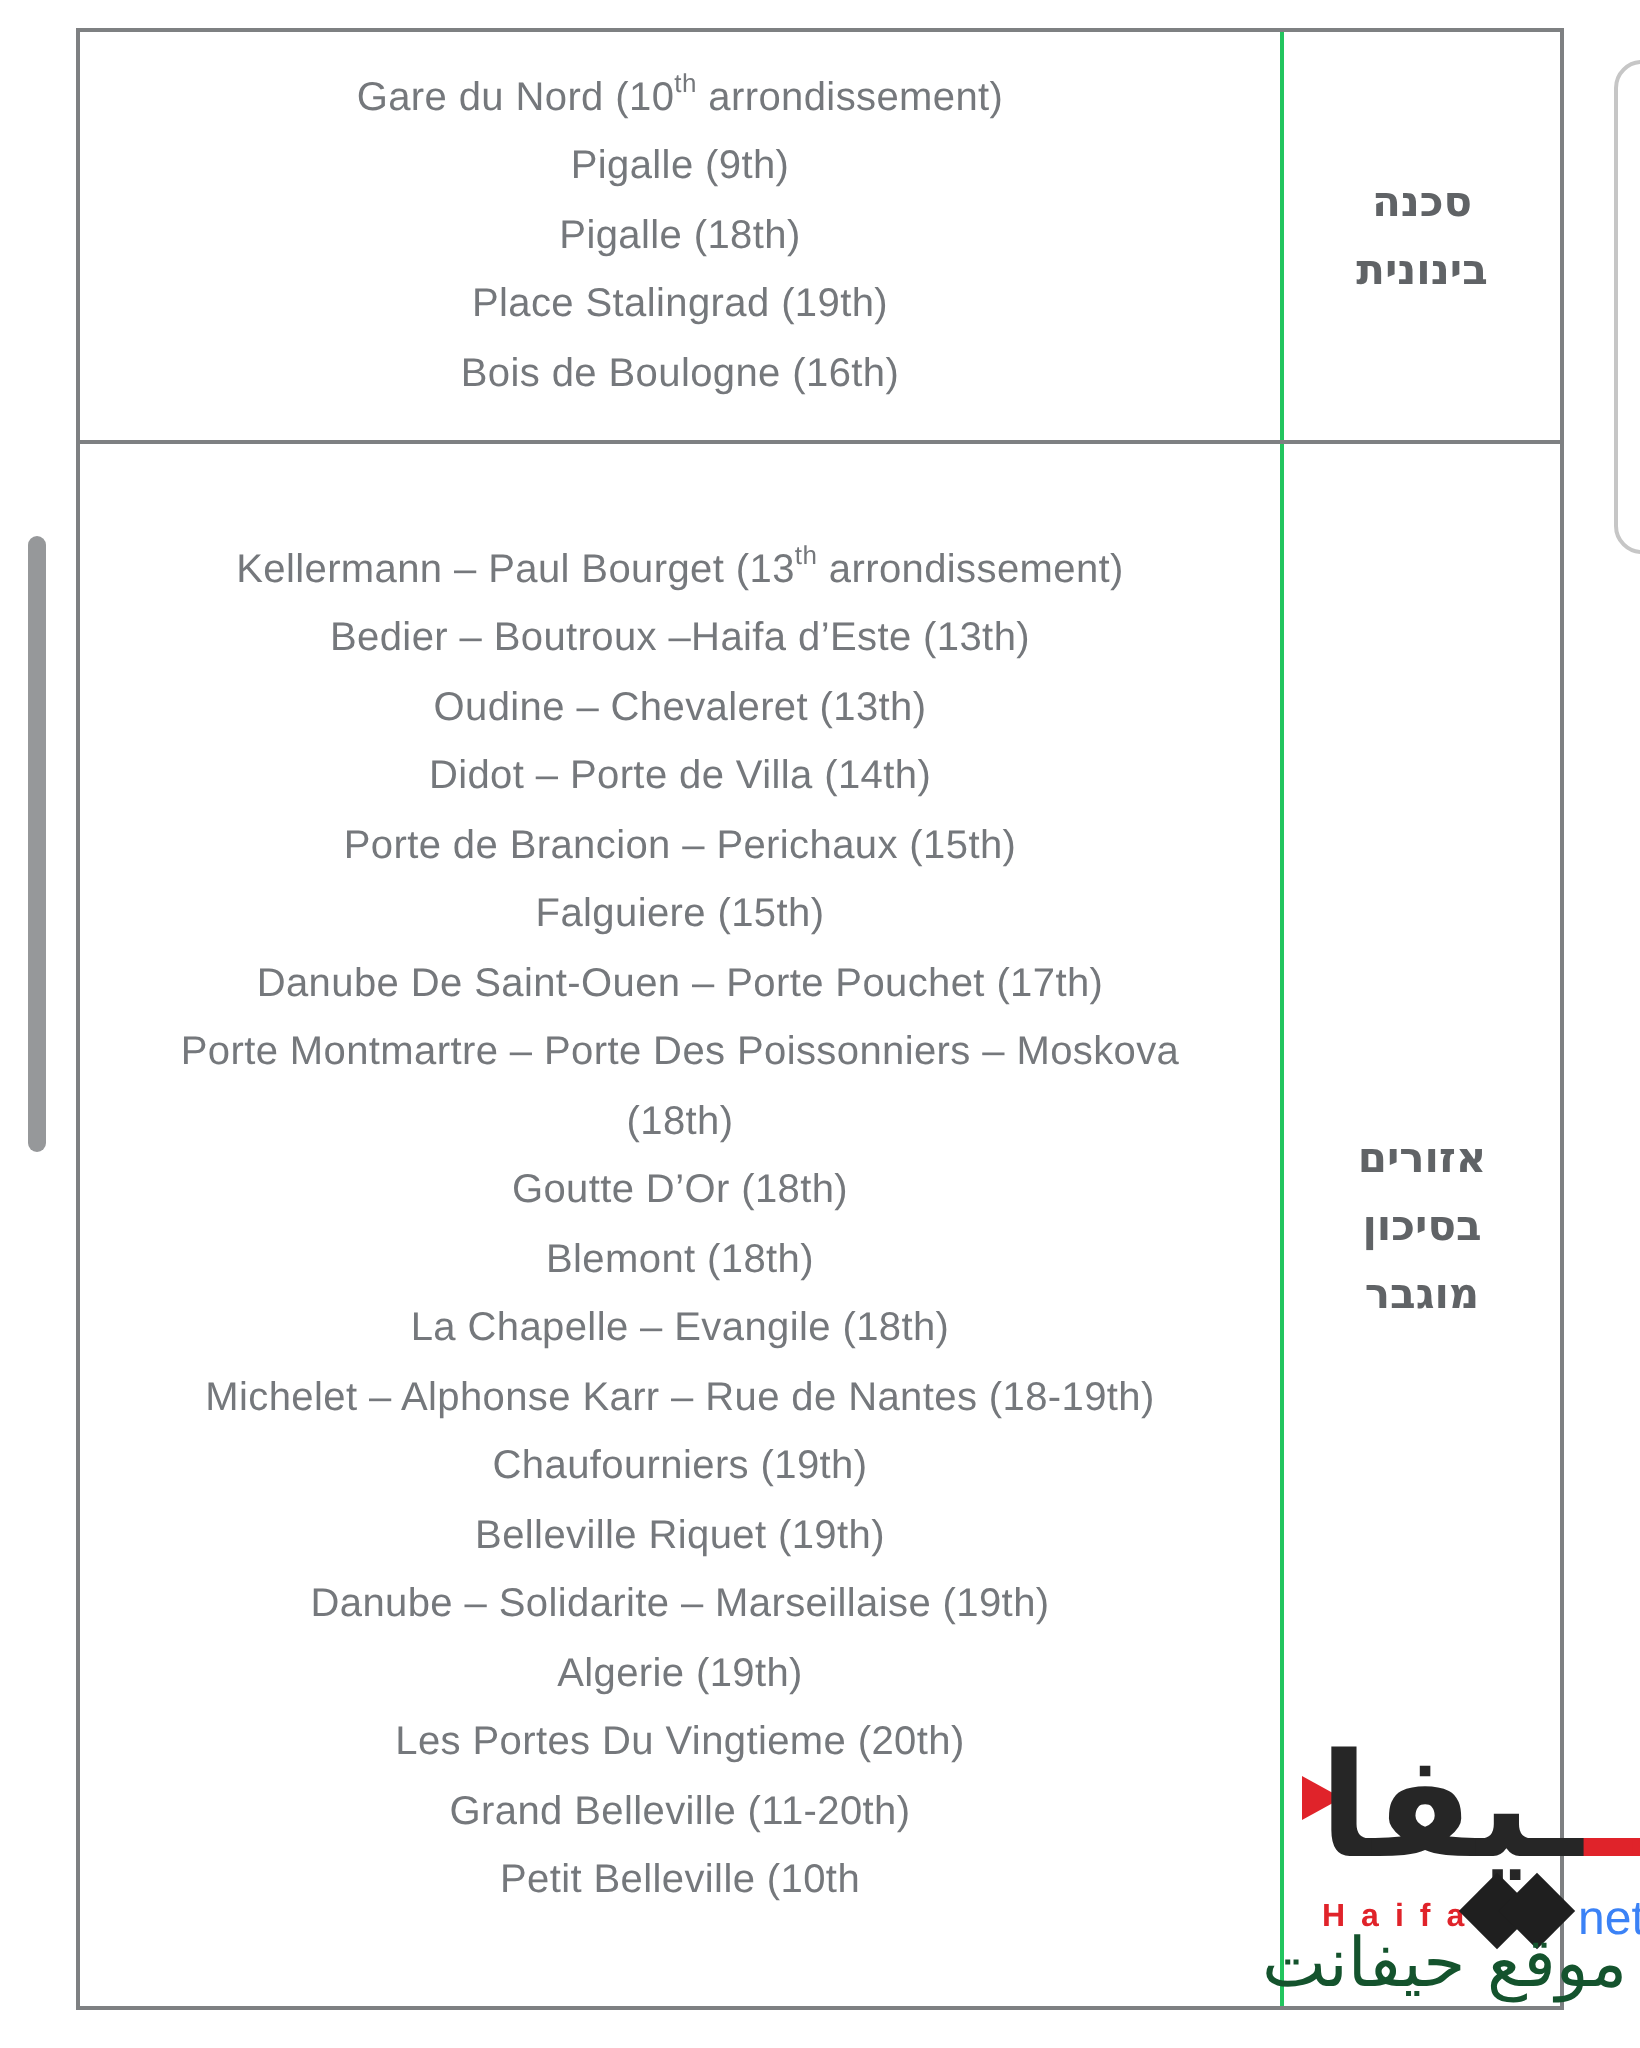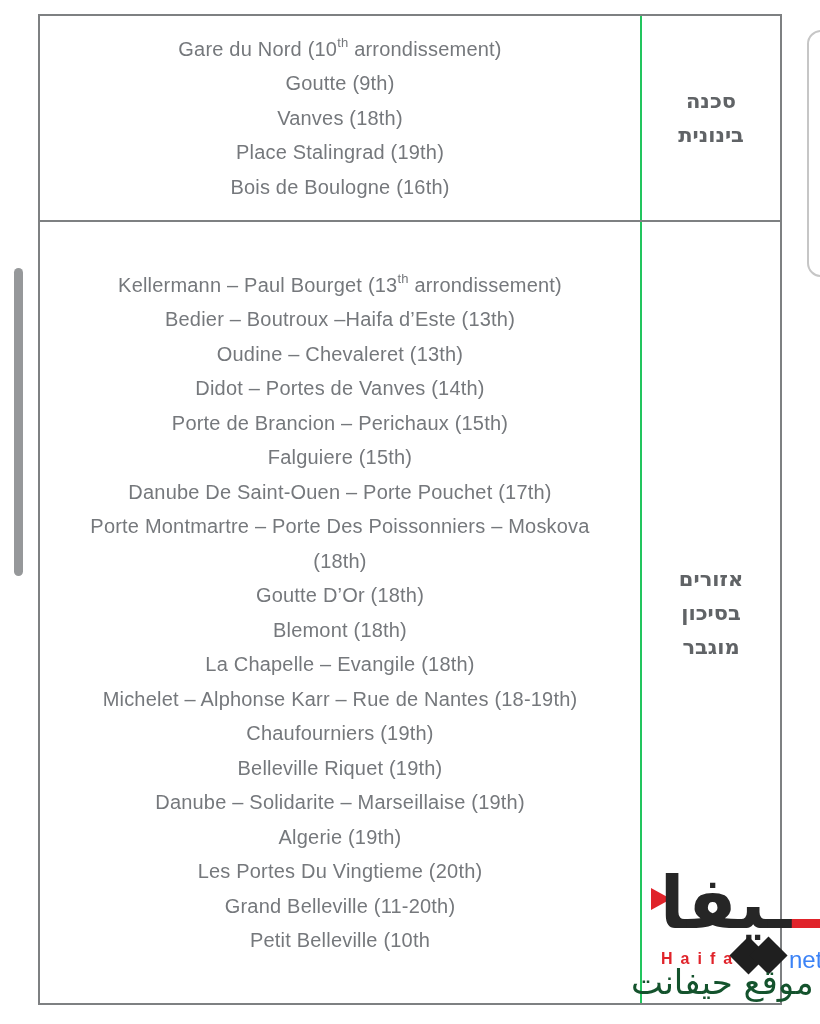--- a/index.html
+++ b/index.html
@@ -157,34 +157,34 @@
 <body>
 
 <div class="scroll-thumb-left"></div>
 
 <div class="panel-fragment"></div>
 
 <div class="risk-table">
     <div class="trow row-first">
       <div class="areas-cell">
         <div class="area-line">Gare du Nord (10<sup>th</sup> arrondissement)</div>
-        <div class="area-line">Goutte (9th)</div>
-        <div class="area-line">Vanves (18th)</div>
+        <div class="area-line">Pigalle (9th)</div>
+        <div class="area-line">Pigalle (18th)</div>
         <div class="area-line">Place Stalingrad (19th)</div>
         <div class="area-line">Bois de Boulogne (16th)</div>
       </div>
       <div class="label-cell">סכנה
 בינונית</div>
     </div>
     <div class="trow row-second">
       <div class="areas-cell">
         <div class="area-line">Kellermann – Paul Bourget (13<sup>th</sup> arrondissement)</div>
         <div class="area-line">Bedier – Boutroux –Haifa d’Este (13th)</div>
         <div class="area-line">Oudine – Chevaleret (13th)</div>
-        <div class="area-line">Didot – Portes de Vanves (14th)</div>
+        <div class="area-line">Didot – Porte de Villa (14th)</div>
         <div class="area-line">Porte de Brancion – Perichaux (15th)</div>
         <div class="area-line">Falguiere  (15th)</div>
         <div class="area-line">Danube De Saint-Ouen – Porte Pouchet (17th)</div>
         <div class="area-line">Porte Montmartre – Porte Des Poissonniers – Moskova<br>(18th)</div>
         <div class="area-line">Goutte D’Or (18th)</div>
         <div class="area-line">Blemont  (18th)</div>
         <div class="area-line">La Chapelle – Evangile (18th)</div>
         <div class="area-line">Michelet – Alphonse Karr – Rue de Nantes (18-19th)</div>
         <div class="area-line">Chaufourniers (19th)</div>
         <div class="area-line">Belleville Riquet (19th)</div>

